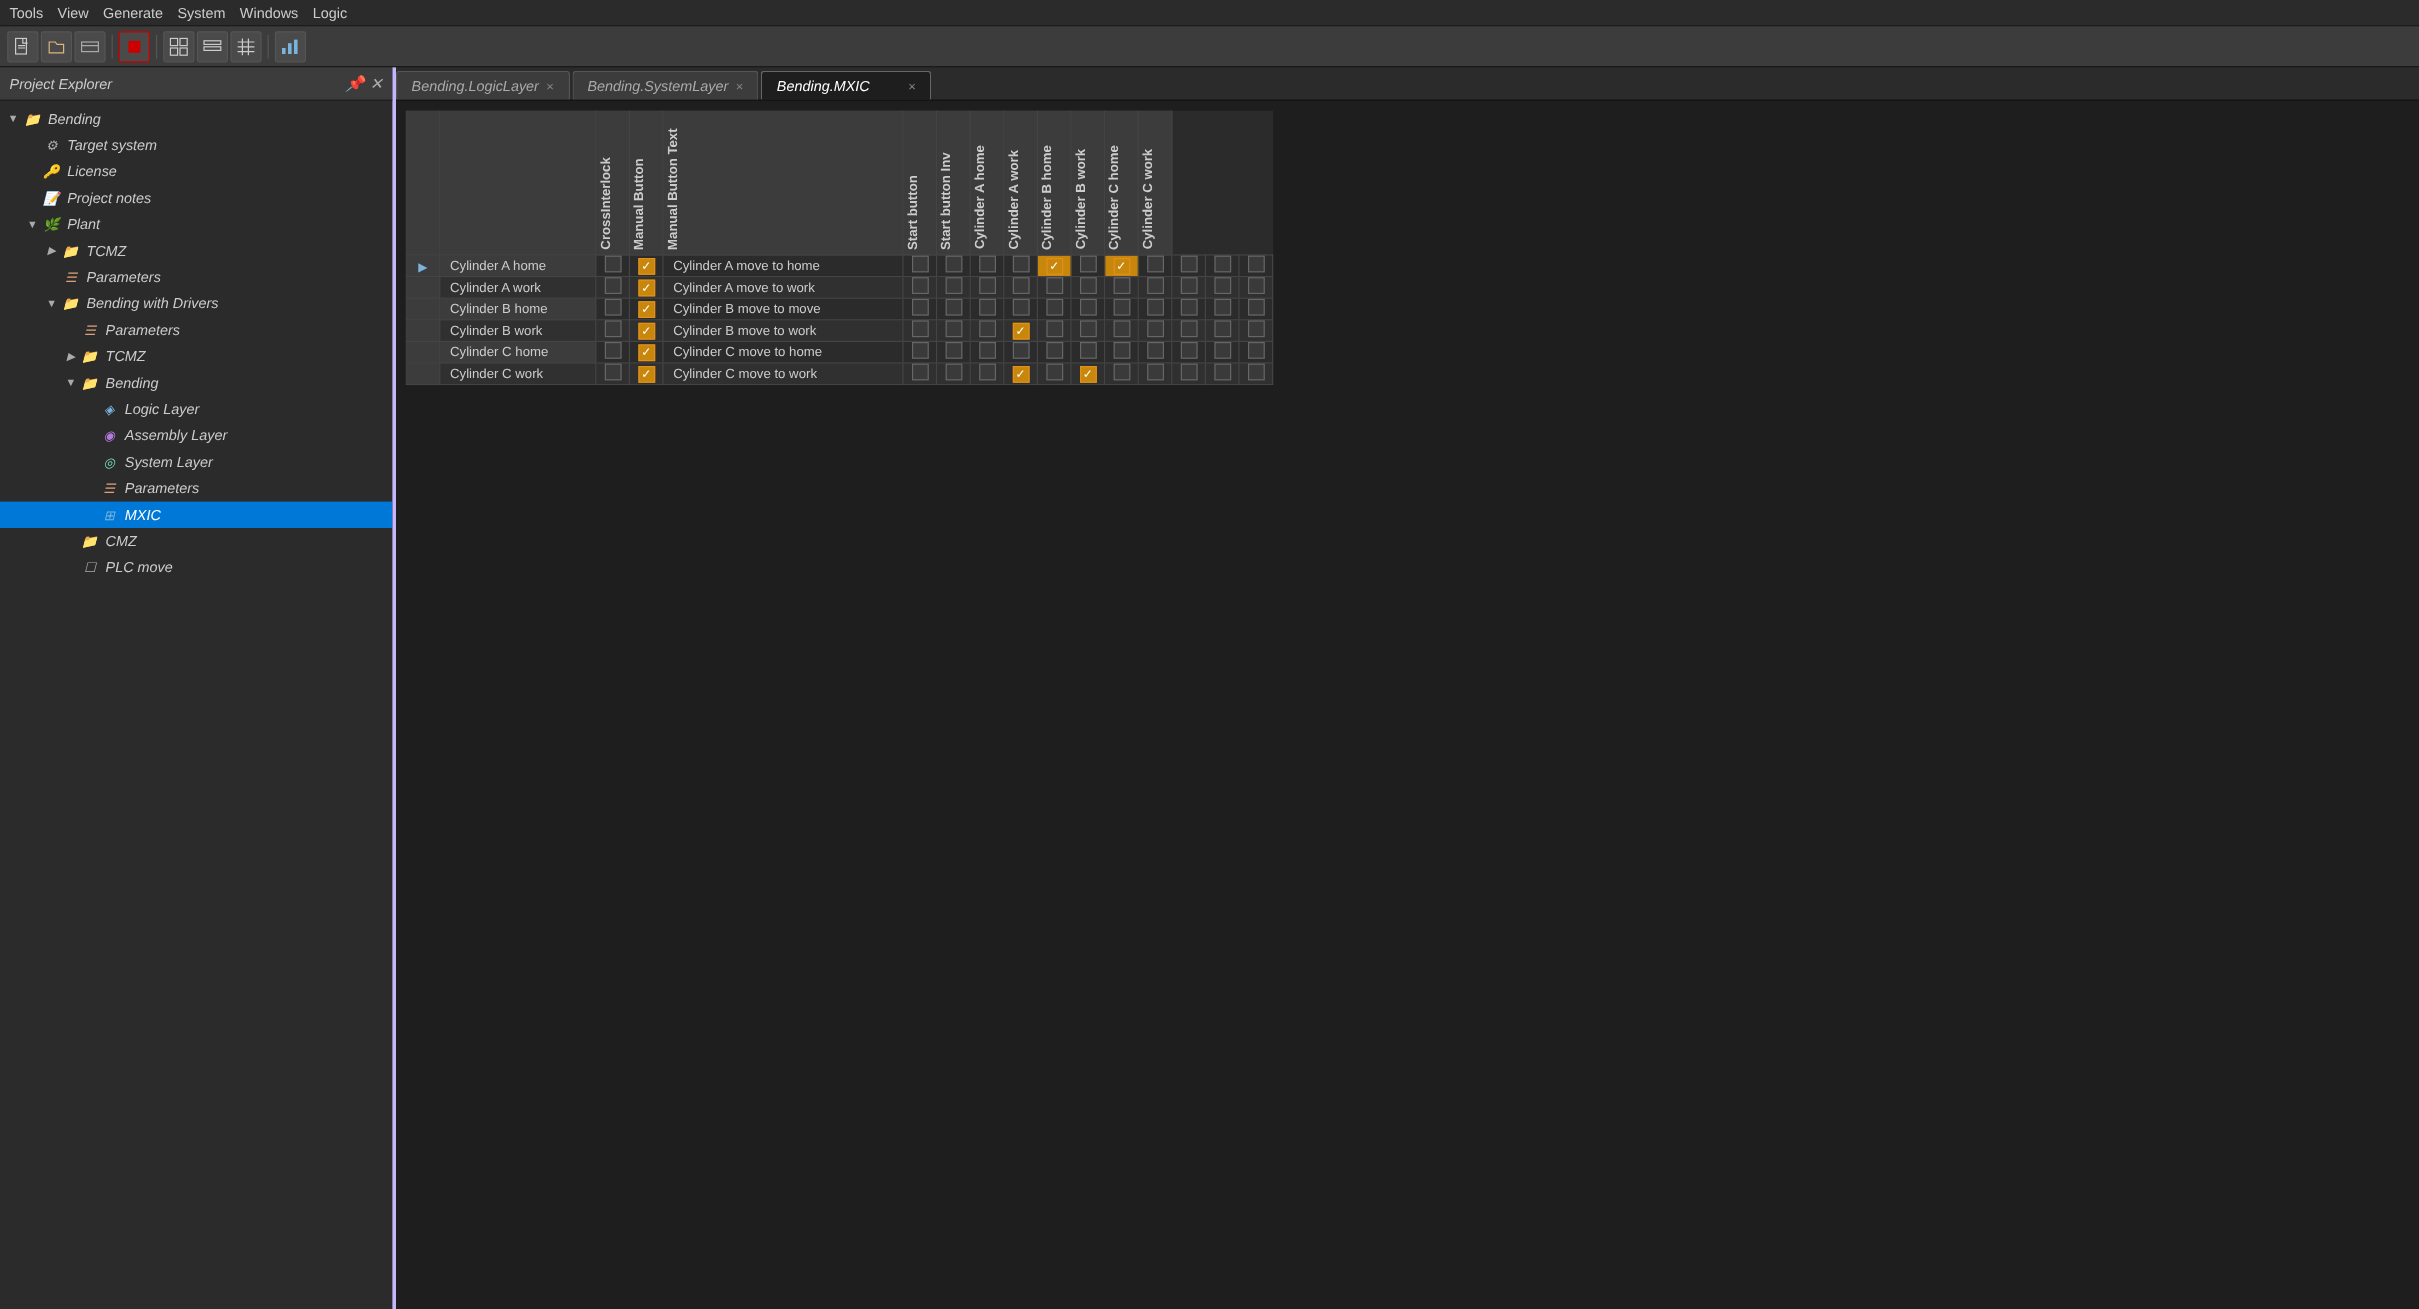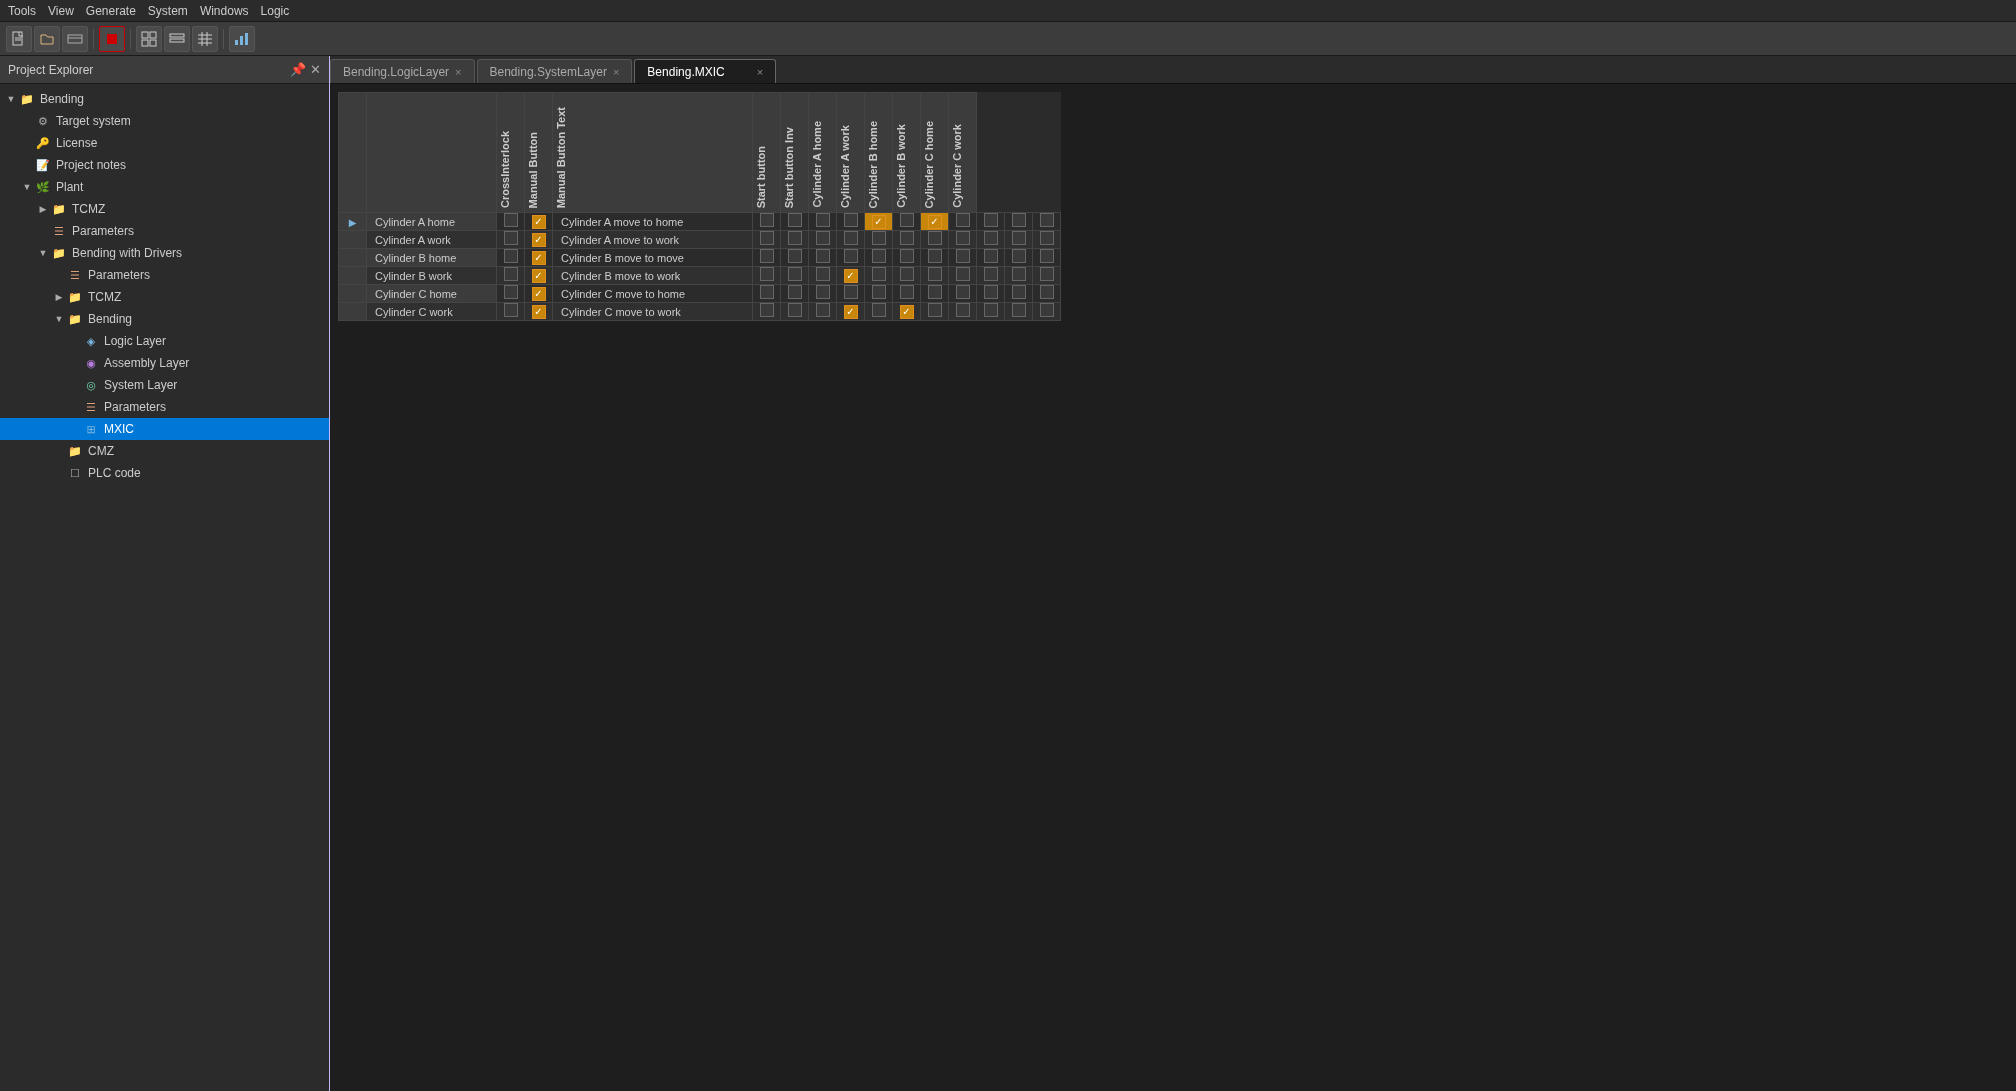--- a/index.html
+++ b/index.html
@@ -65,24 +65,25 @@
       display: flex;
       flex: 1;
       overflow: hidden;
     }
 
     
     .sidebar {
       width: 330px;
       min-width: 330px;
       background: #2b2b2b;
-      border-right: 1px solid #c4b5fd;
+      border-right: 3px solid #c4b5fd;
       display: flex;
       flex-direction: column;
       overflow: hidden;
+      font-style: italic;
     }
     .sidebar-header {
       display: flex;
       align-items: center;
       justify-content: space-between;
       background: #3c3c3c;
       padding: 4px 8px;
       border-bottom: 1px solid #1a1a1a;
       height: 28px;
     }
@@ -146,32 +147,33 @@
     
     .tab-bar {
       display: flex;
       background: #2b2b2b;
       border-bottom: 1px solid #111;
       height: 28px;
       align-items: flex-end;
     }
     .tab {
       display: flex;
-      align-items: center;
+      align-items: flex-end;
       padding: 4px 12px;
       background: #3c3c3c;
       border: 1px solid #555;
       border-bottom: none;
       border-radius: 3px 3px 0 0;
       cursor: pointer;
       color: #aaa;
       font-size: 12px;
       gap: 6px;
       height: 24px;
       margin-right: 2px;
+      font-style: italic;
     }
     .tab.active {
       background: #1e1e1e;
       color: #fff;
       border-color: #666;
       border-bottom-color: #1e1e1e;
       gap: 32px;
     }
     .tab .tab-close {
       color: #888;
@@ -487,21 +489,21 @@
         <div class="tree-item">
           <span class="indent" style="width: 48px;"></span>
           <span class="expand-icon"></span>
           <span class="node-icon" style="color: rgb(220, 182, 122);">📁</span>
           <span class="node-label">CMZ</span>
         </div>
         <div class="tree-item">
           <span class="indent" style="width: 48px;"></span>
           <span class="expand-icon"></span>
           <span class="node-icon" style="color: rgb(170, 170, 170);">☐</span>
-          <span class="node-label">PLC code</span>
+          <span class="node-label">PLC move</span>
         </div>
       </div>
   </div>
 
   <div class="content-area">
 
     <div class="tab-bar" id="tab-bar">
         <div class="tab">
           <span>Bending.LogicLayer</span>
           <span class="tab-close">×</span>

